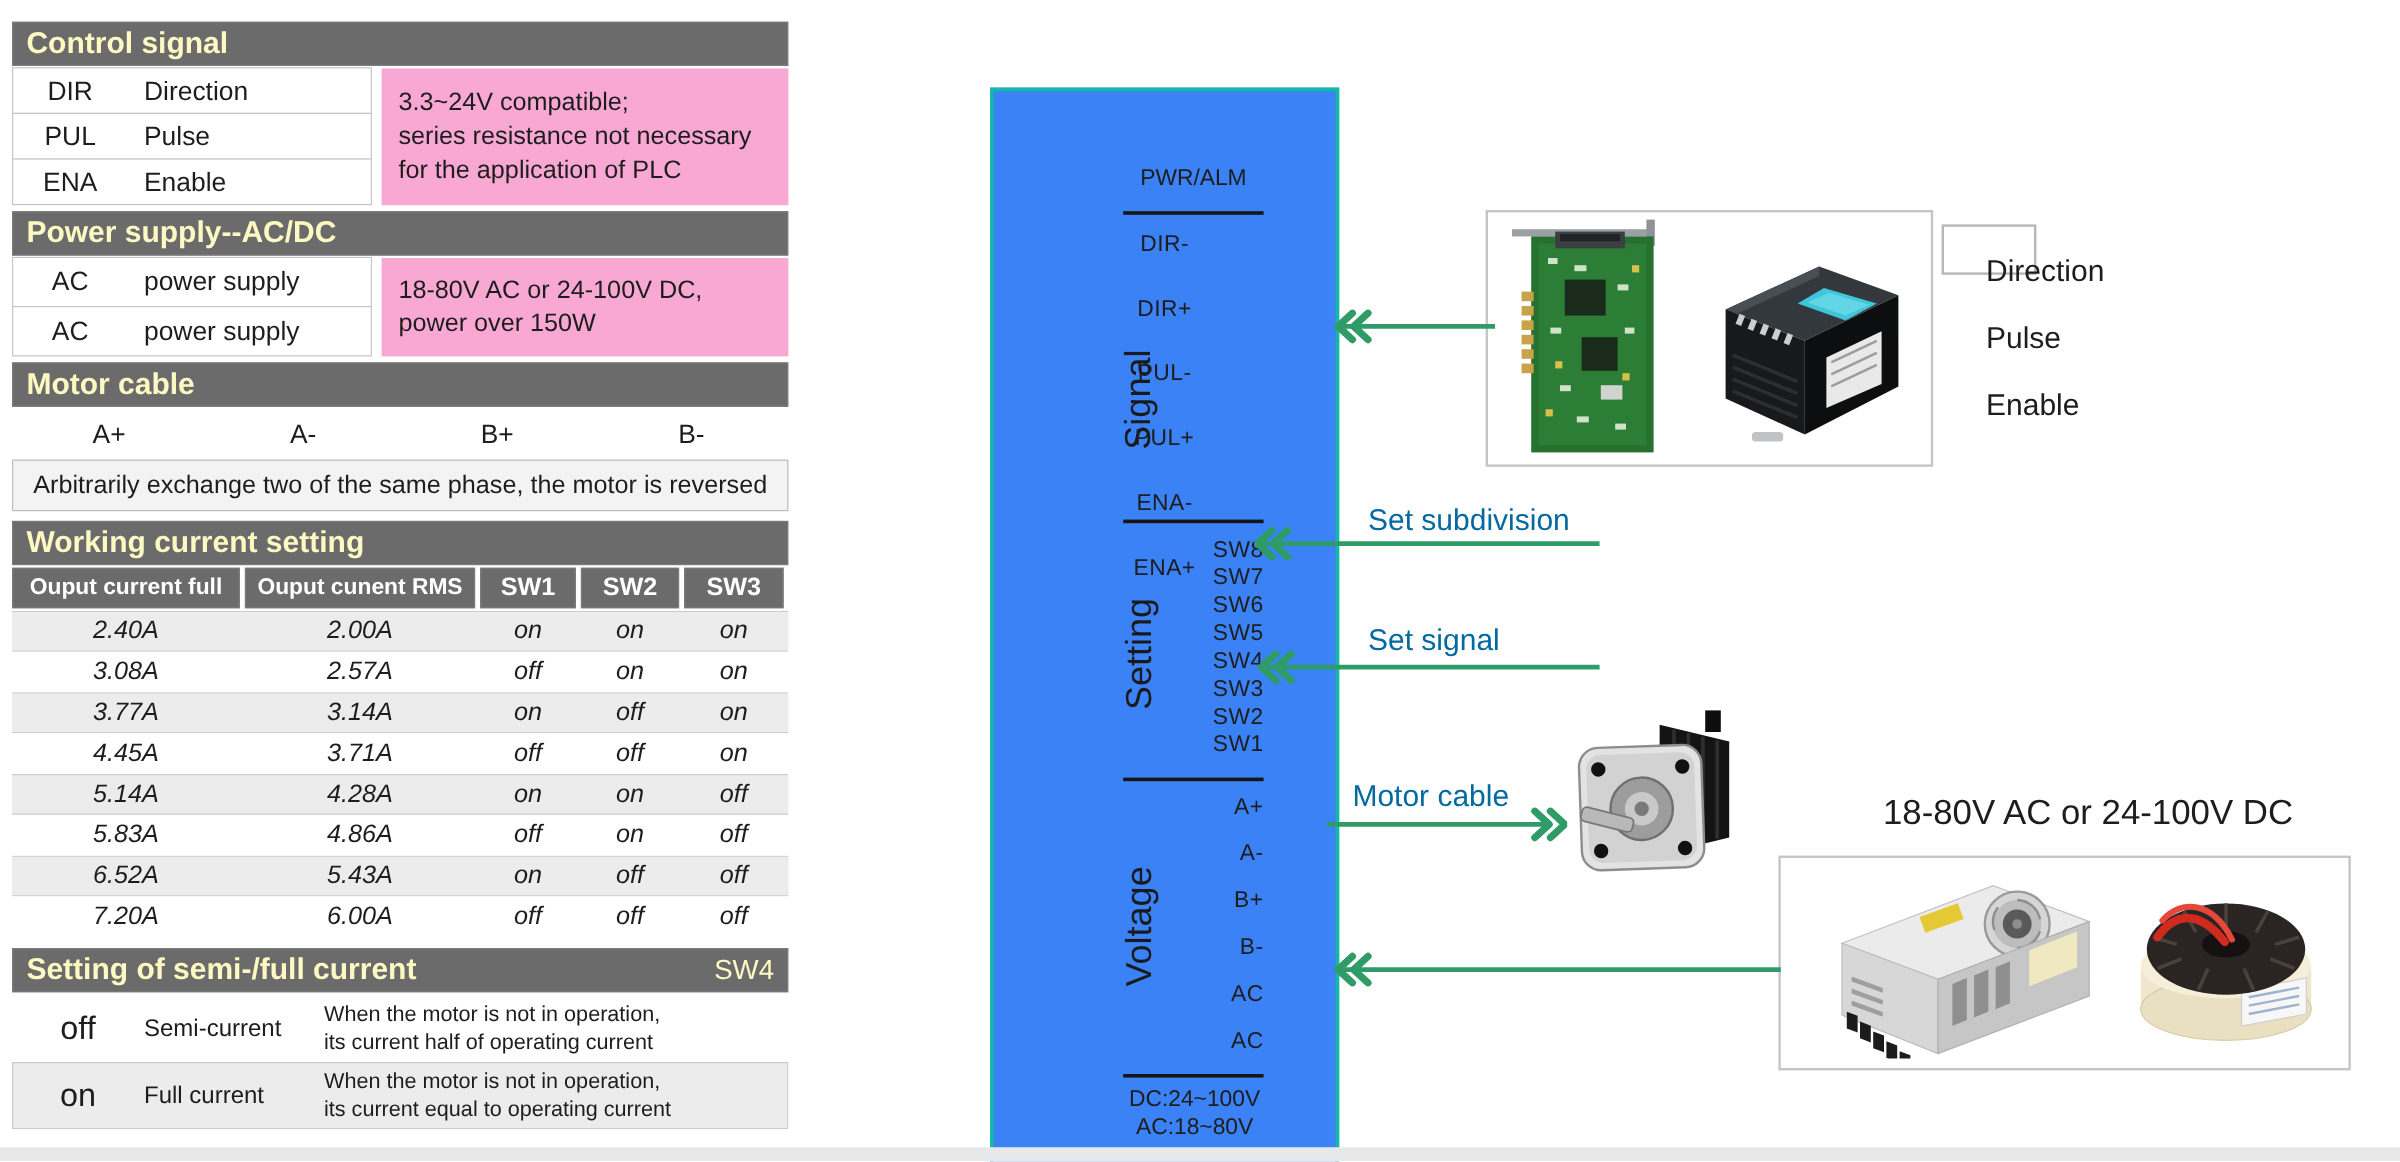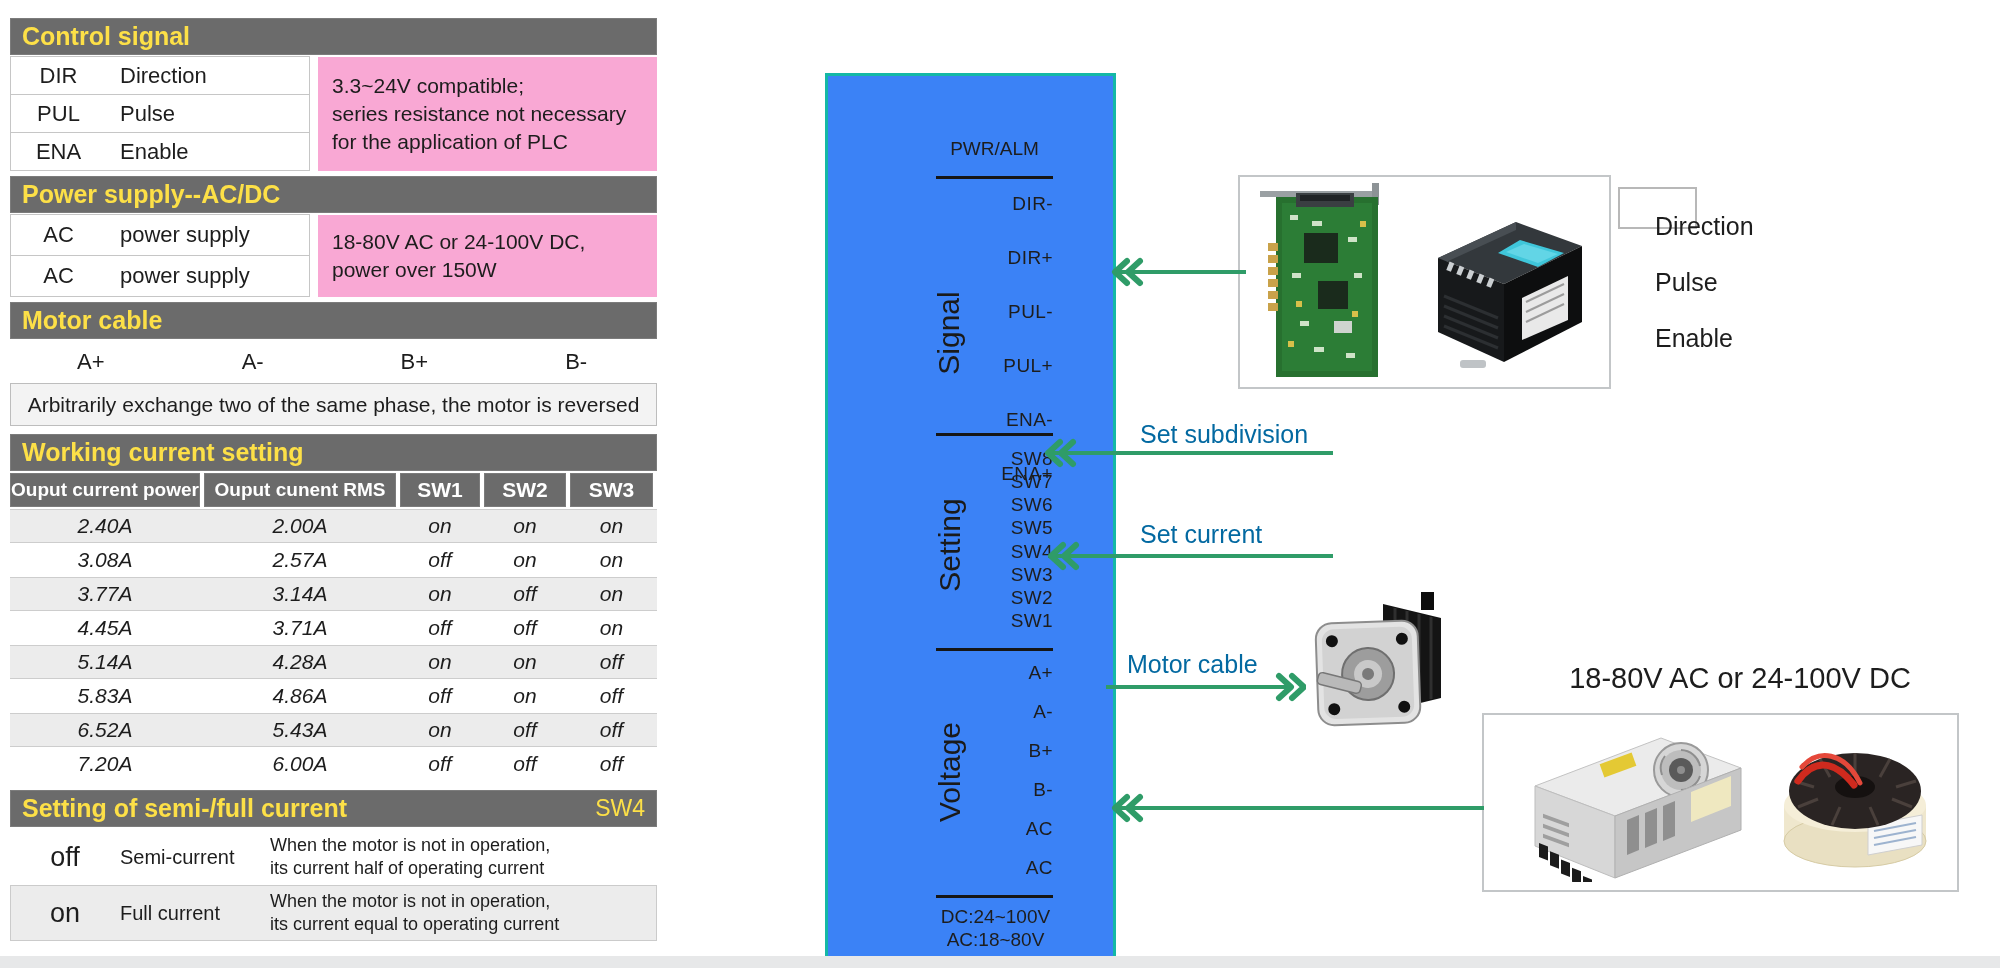--- a/index.html
+++ b/index.html
@@ -1,21 +1,21 @@
 <!DOCTYPE html>
 <html><head>
 <meta charset="utf-8">
 <style>
   html,body{margin:0;padding:0;background:#fff;}
   #canvas{position:relative;width:2000px;height:968px;background:#ffffff;overflow:hidden;
           font-family:"Liberation Sans",sans-serif;color:#1d1d1d;}
 
   
   .left-panel{position:absolute;left:10px;top:18px;width:647px;}
-  .bar{height:37px;background:#6b6b6b;color:#fde047;font-size:25px;font-weight:bold;
+  .bar{height:37px;background:#6b6b6b;color:#fef9c3;font-size:25px;font-weight:bold;
        display:flex;align-items:center;justify-content:space-between;padding:0 12px;
        box-shadow:inset 0 0 0 1px #7c7c7c;margin-bottom:2px;}
   .bar .bar-right{font-weight:400;font-size:23px;}
   .sec-body{display:flex;margin-bottom:5px;}
   .mini-table{width:300px;}
   .mini-row{display:grid;grid-template-columns:95px 1fr;height:37px;background:#fff;
             border:1px solid #c6c6c6;margin-top:-1px;}
   .mini-row.tall{height:40px;}
   .cell{display:flex;align-items:center;font-size:22px;}
   .code{justify-content:center;}
@@ -41,21 +41,21 @@
   .semi-desc{font-size:18px;line-height:1.28;}
 
   
   .driver-box{position:absolute;left:825px;top:33px;width:285px;height:905px;
               border:3px solid #14b8a6;background:#3b82f6;margin-top:40px;}
   .pwr{position:absolute;left:108px;top:62px;width:117px;text-align:center;font-size:19px;font-weight:500;}
   .hr{position:absolute;left:108px;width:117px;height:3px;background:#161616;}
   .hr1{top:100px}.hr2{top:357px}.hr3{top:572px}.hr4{top:819px}
   .pins{position:absolute;left:60px;width:165px;display:flex;flex-direction:column;justify-content:space-around;}
   .pins .pin{text-align:right;font-size:19px;font-weight:500;letter-spacing:.4px;}
-  .pins-signal{top:101px;height:324px;}
+  .pins-signal{top:101px;height:324px;align-items:center;}
   .pins-setting{top:371px;height:186px;}
   .pins-voltage{top:578px;height:233px;}
   .rot{position:absolute;transform:rotate(-90deg);font-size:30px;width:160px;text-align:center;color:#1a1a1a;}
   .rot-signal{left:41px;top:240px;}
   .rot-setting{left:42px;top:452px;}
   .rot-voltage{left:42px;top:679px;}
   .vranges{position:absolute;left:95px;top:829px;width:145px;text-align:center;
            font-size:19px;font-weight:500;line-height:23px;}
 
   
@@ -143,21 +143,21 @@
         <div class="terminal">B+</div>
         <div class="terminal">B-</div>
       </div>
     <div class="arb-box">Arbitrarily exchange two of the same phase, the motor is reversed</div>
 
     <div class="bar">
       <span>Working current setting</span>
     </div>
     <div class="wc-header">
 
-    <div class="wc-hcell">Ouput current power</div>
+    <div class="wc-hcell">Ouput current full</div>
         <div class="wc-hcell">Ouput cunent RMS</div>
         <div class="wc-hcell">SW1</div>
         <div class="wc-hcell">SW2</div>
         <div class="wc-hcell">SW3</div>
       </div>
     <div class="wc-body">
 
         <div class="wc-row">
           <div class="wc-cell">2.40A</div>
           <div class="wc-cell">2.00A</div>
@@ -318,21 +318,21 @@
     <path d="M173,9 L185,20 L173,31" fill="none" stroke="#2f9c68" stroke-width="6" stroke-linecap="round" stroke-linejoin="round"></path>
     <path d="M186,9 L198,20 L186,31" fill="none" stroke="#2f9c68" stroke-width="6" stroke-linecap="round" stroke-linejoin="round"></path>
   </svg>
   <svg class="conn" style="left:1106px;top:788px" width="380" height="40">
     <line x1="10" y1="20" x2="378" y2="20" stroke="#2f9c68" stroke-width="4"></line>
     <path d="M21,9 L9,20 L21,31" fill="none" stroke="#2f9c68" stroke-width="6" stroke-linecap="round" stroke-linejoin="round"></path>
     <path d="M34,9 L22,20 L34,31" fill="none" stroke="#2f9c68" stroke-width="6" stroke-linecap="round" stroke-linejoin="round"></path>
   </svg>
 
   <div class="ann" style="left:1140px;top:420px">Set subdivision</div>
-  <div class="ann" style="left:1140px;top:520px">Set current</div>
+  <div class="ann" style="left:1140px;top:520px">Set signal</div>
   <div class="ann" style="left:1127px;top:650px">Motor cable</div>
   <div class="sig-labels">
 
   <div class="sig-label">Direction</div>
       <div class="sig-label">Pulse</div>
       <div class="sig-label">Enable</div>
     </div>
   <div class="psu-caption">18-80V AC or 24-100V DC</div>
 
   <div class="img-box" id="pcb-box"></div>

